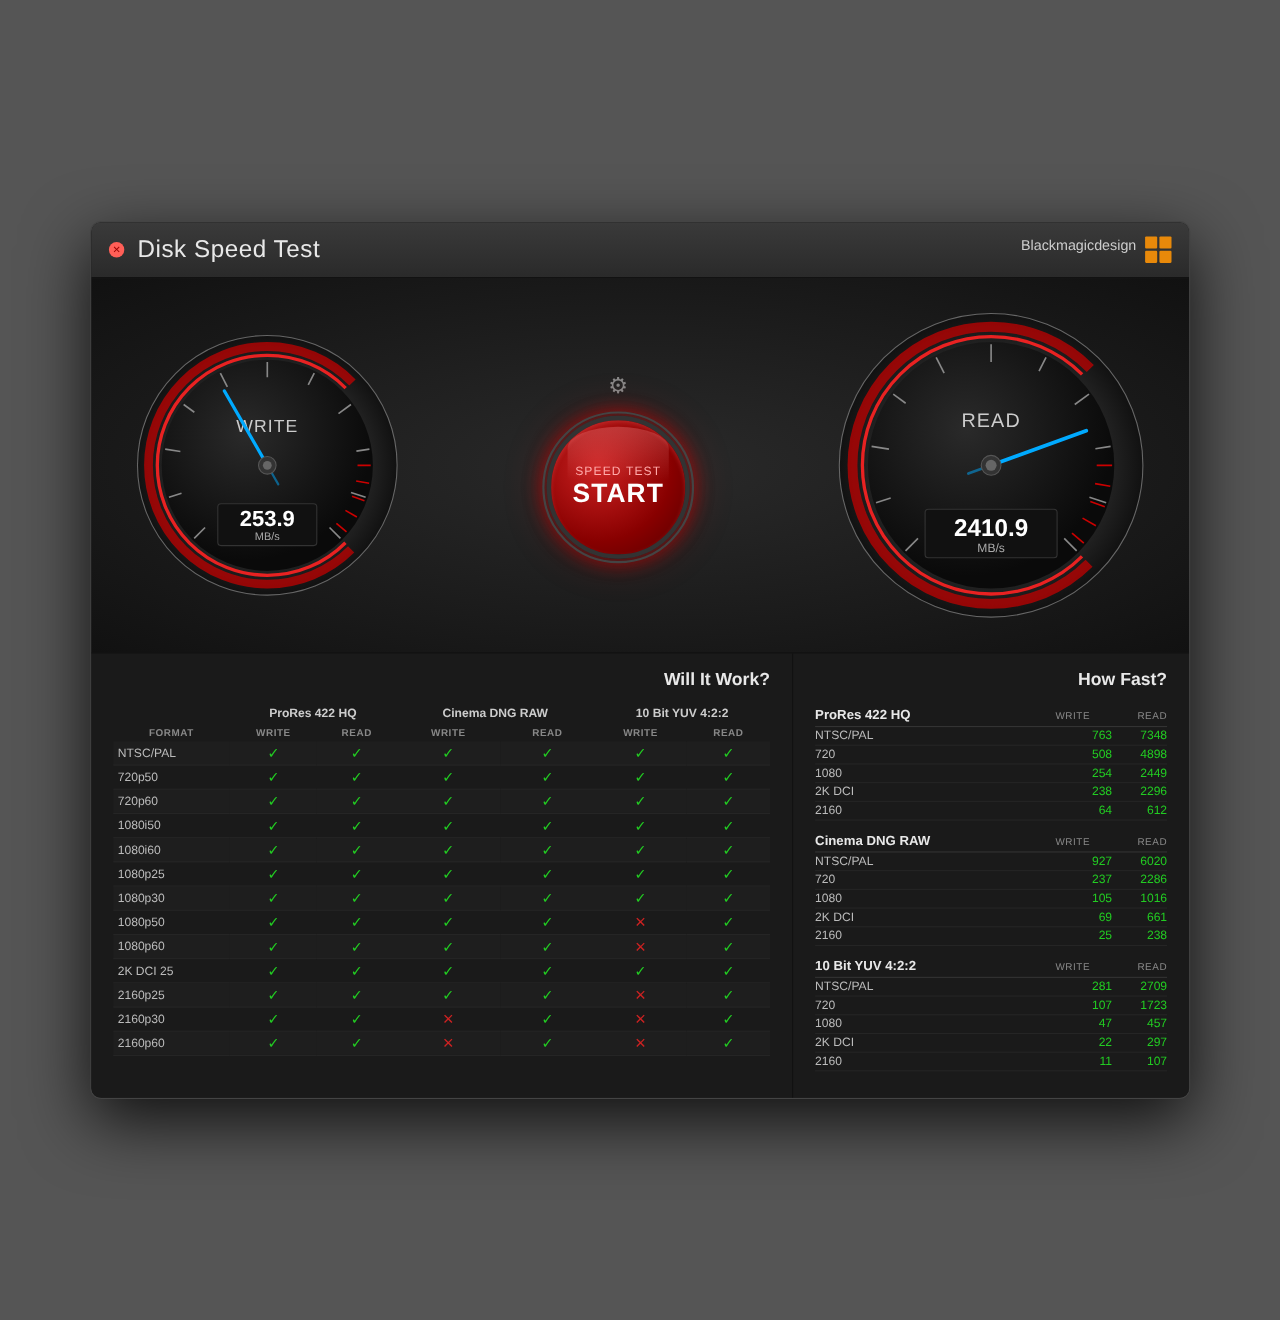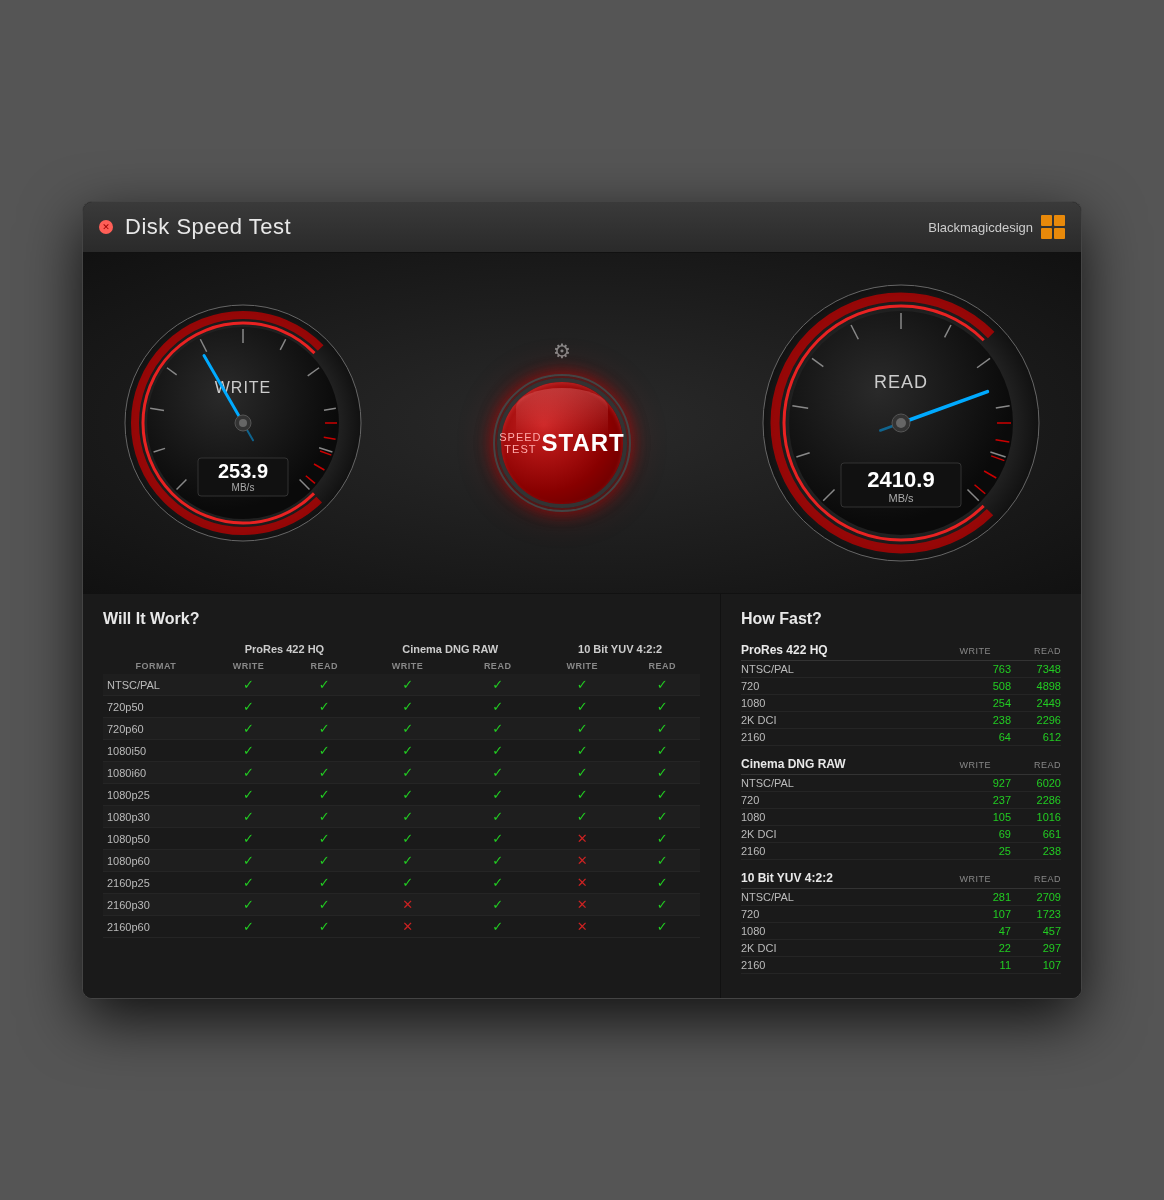--- a/index.html
+++ b/index.html
@@ -52,21 +52,21 @@
 
     .app-title {
       color: #e8e8e8;
       font-size: 22px;
       font-weight: 300;
       letter-spacing: 0.5px;
     }
 
     .brand-logo {
       display: flex;
-      align-items: center;
+      align-items: flex-start;
       gap: 8px;
       color: #ccc;
       font-size: 13px;
     }
 
     .brand-squares {
       display: grid;
       grid-template-columns: 1fr 1fr;
       gap: 2px;
       width: 24px;
@@ -124,21 +124,21 @@
     }
 
     .start-button {
       width: 130px;
       height: 130px;
       border-radius: 50%;
       background: radial-gradient(circle at 35% 35%, #cc2222, #880000 60%, #550000);
       border: 4px solid #333;
       box-shadow: 0 0 20px rgba(200,0,0,0.5), inset 0 2px 4px rgba(255,100,100,0.3), 0 0 40px rgba(200,0,0,0.3);
       display: flex;
-      flex-direction: row;
+      flex-direction: column;
       align-items: center;
       justify-content: center;
       cursor: pointer;
       color: white;
       text-align: center;
       position: relative;
     }
 
     .start-button::before {
       content: '';
@@ -187,21 +187,21 @@
 
     .how-fast {
       width: 360px;
       padding: 16px 20px;
     }
 
     .section-title {
       color: #e8e8e8;
       font-size: 16px;
       font-weight: 600;
-      text-align: left;
+      text-align: right;
       margin-bottom: 12px;
     }
 
     .wiw-table {
       width: 100%;
       border-collapse: collapse;
       font-size: 11px;
     }
 
     .wiw-table th {
@@ -575,20 +575,29 @@
             <tr>
               <td>1080p60</td>
               <td><span class="check">✓</span></td>
               <td><span class="check">✓</span></td>
               <td><span class="check">✓</span></td>
               <td><span class="check">✓</span></td>
               <td><span class="cross">✕</span></td>
               <td><span class="check">✓</span></td>
             </tr>
             <tr>
+              <td>2K DCI 25</td>
+              <td><span class="check">✓</span></td>
+              <td><span class="check">✓</span></td>
+              <td><span class="check">✓</span></td>
+              <td><span class="check">✓</span></td>
+              <td><span class="check">✓</span></td>
+              <td><span class="check">✓</span></td>
+            </tr>
+            <tr>
               <td>2160p25</td>
               <td><span class="check">✓</span></td>
               <td><span class="check">✓</span></td>
               <td><span class="check">✓</span></td>
               <td><span class="check">✓</span></td>
               <td><span class="cross">✕</span></td>
               <td><span class="check">✓</span></td>
             </tr>
             <tr>
               <td>2160p30</td>

